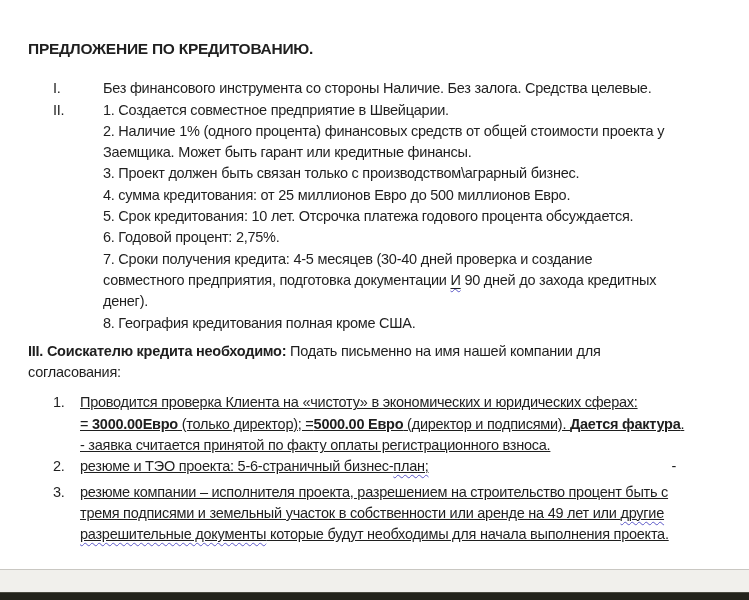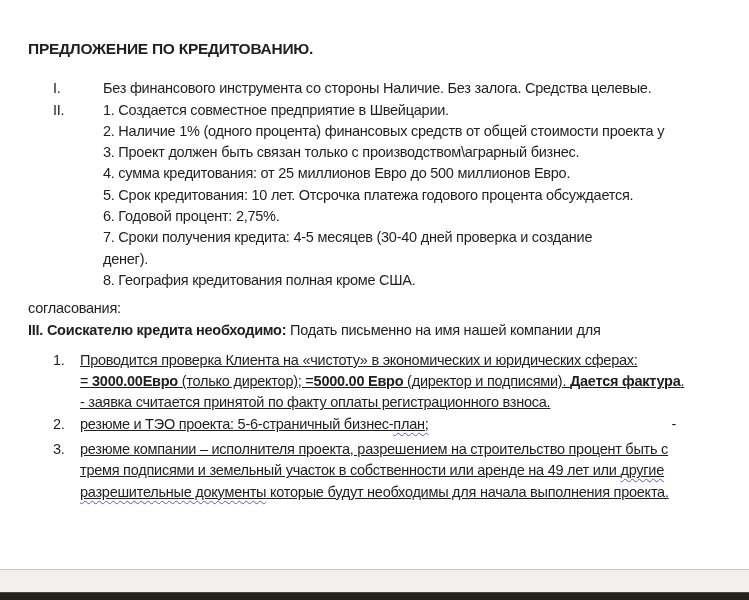--- a/index.html
+++ b/index.html
@@ -68,33 +68,35 @@
       <div class="roman-content">
         <div class="ln">Без финансового инструмента со стороны Наличие. Без залога. Средства целевые.</div>
       </div>
     </div>
 
     <div class="roman-item">
       <span class="roman-marker">II.</span>
       <div class="roman-content">
         <div class="ln">1. Создается совместное предприятие в Швейцарии.</div>
         <div class="ln">2. Наличие 1% (одного процента) финансовых средств от общей стоимости проекта у</div>
+        <div class="ln">Заемщика. Может быть гарант или кредитные финансы.</div>
         <div class="ln">3. Проект должен быть связан только с производством\аграрный бизнес.</div>
         <div class="ln">4. сумма кредитования: от 25 миллионов Евро до 500 миллионов Евро.</div>
         <div class="ln">5. Срок кредитования: 10 лет. Отсрочка платежа годового процента обсуждается.</div>
         <div class="ln">6. Годовой процент: 2,75%.</div>
         <div class="ln">7. Сроки получения кредита: 4-5 месяцев (30-40 дней проверка и создание</div>
+        <div class="ln"><span>совместного предприятия, подготовка документации </span><span class="grammar-wavy"><span class="manual-underline">И</span></span><span> 90 дней до захода кредитных</span></div>
         <div class="ln">денег).</div>
         <div class="ln">8. География кредитования полная кроме США.</div>
       </div>
     </div>
 
     <div class="sec3">
+      <div class="ln"><strong>III. Соискателю кредита необходимо:</strong><span> Подать письменно на имя нашей компании для</span></div>
       <div class="ln">согласования:</div>
-      <div class="ln"><strong>III. Соискателю кредита необходимо:</strong><span> Подать письменно на имя нашей компании для</span></div>
     </div>
 
     <div class="req-list">
 
       <div class="req-item">
         <span class="req-marker">1.</span>
         <div class="req-content">
           <div class="ln">Проводится проверка Клиента на «чистоту» в экономических и юридических сферах:</div>
           <div class="ln"><span>= </span><strong>3000.00Евро</strong><span> (только директор); =</span><strong>5000.00 Евро</strong><span> (директор и подписями). </span><strong>Дается фактура</strong><span>.</span></div>
           <div class="ln">- заявка считается принятой по факту оплаты регистрационного взноса.</div>

